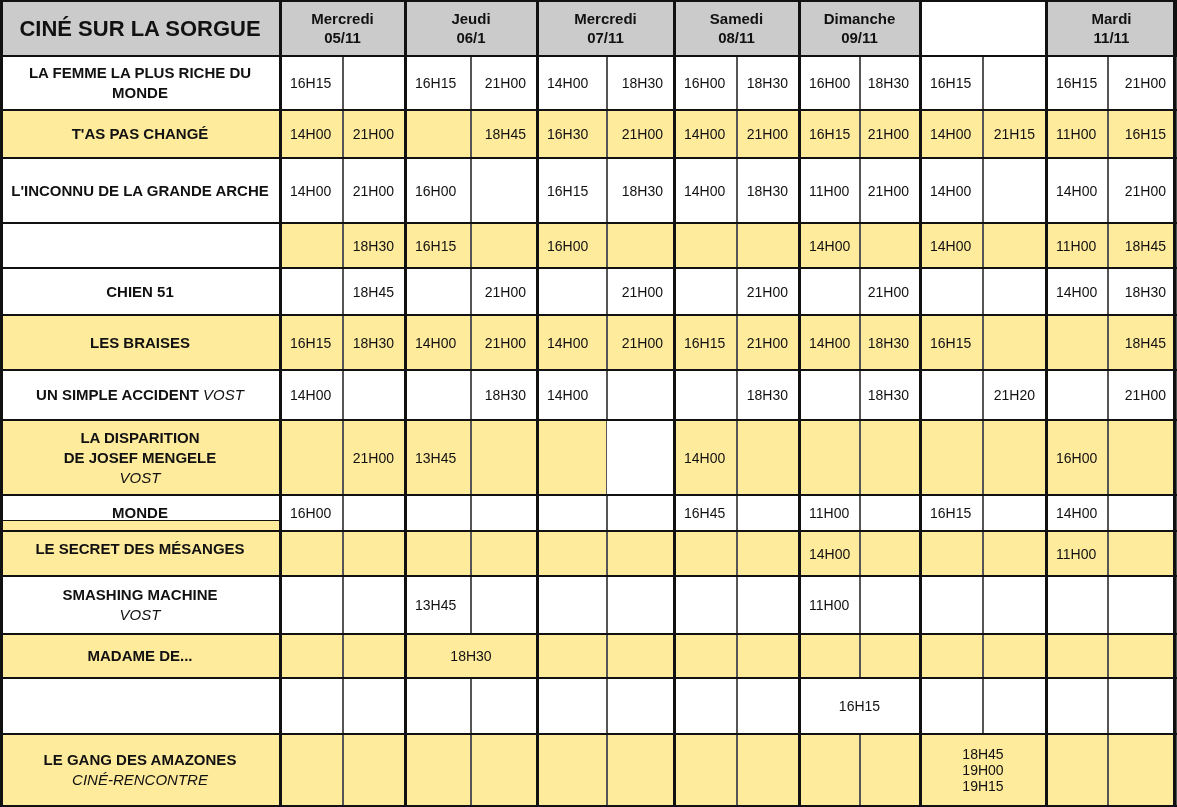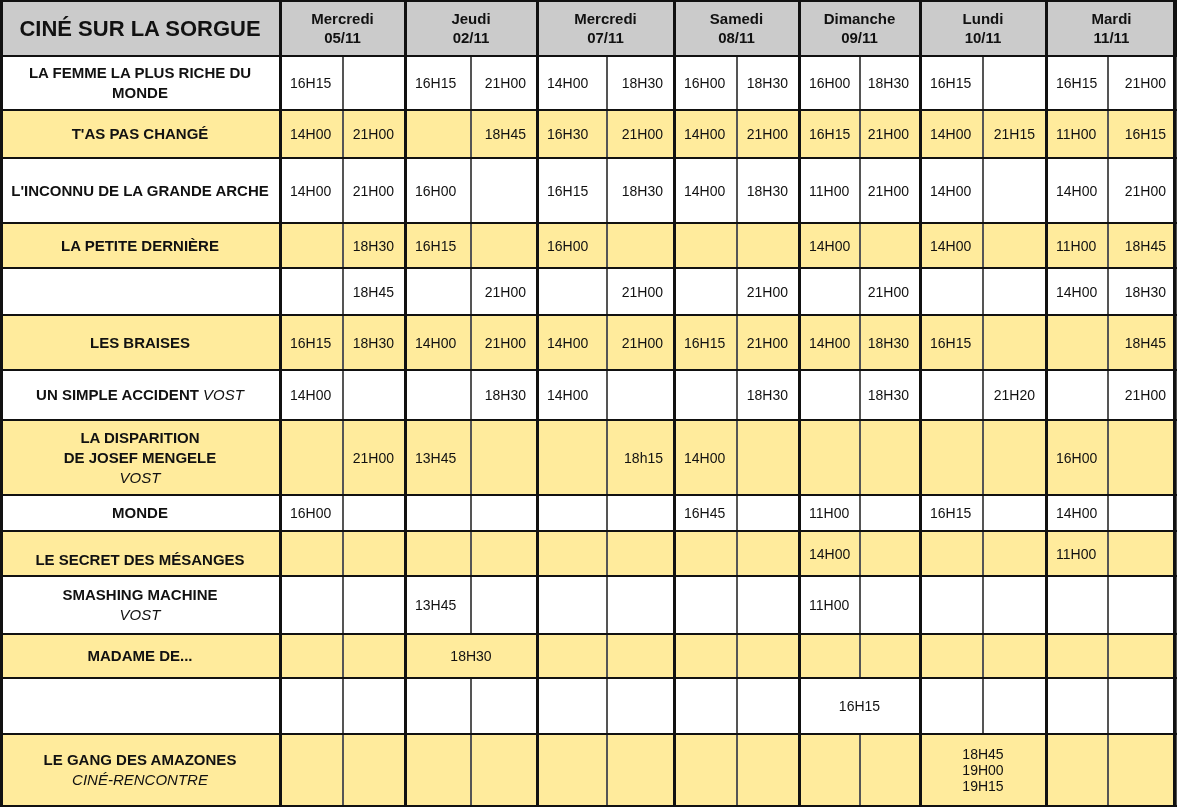--- a/index.html
+++ b/index.html
@@ -25,38 +25,34 @@
 <div id="grid">
     <div class="cell hdr title" style="left: 0px; top: 0px; width: 280px; height: 56px;">
       <span>CINÉ SUR LA SORGUE</span>
     </div>
     <div class="cell hdr" style="left: 280px; top: 0px; width: 125px; height: 56px; flex-direction: column;">
       <span>Mercredi</span>
       <span>05/11</span>
     </div>
     <div class="cell hdr" style="left: 405px; top: 0px; width: 132px; height: 56px; flex-direction: column;">
       <span>Jeudi</span>
-      <span>02/11</span>
+      <span>06/1</span>
     </div>
     <div class="cell hdr" style="left: 537px; top: 0px; width: 137px; height: 56px; flex-direction: column;">
       <span>Mercredi</span>
       <span>07/11</span>
     </div>
     <div class="cell hdr" style="left: 674px; top: 0px; width: 125px; height: 56px; flex-direction: column;">
       <span>Samedi</span>
       <span>08/11</span>
     </div>
     <div class="cell hdr" style="left: 799px; top: 0px; width: 121px; height: 56px; flex-direction: column;">
       <span>Dimanche</span>
       <span>09/11</span>
     </div>
-    <div class="cell hdr" style="left: 920px; top: 0px; width: 126px; height: 56px; flex-direction: column;">
-      <span>Lundi</span>
-      <span>10/11</span>
-    </div>
     <div class="cell hdr" style="left: 1046px; top: 0px; width: 131px; height: 56px; flex-direction: column;">
       <span>Mardi</span>
       <span>11/11</span>
     </div>
     <div class="cell film white" style="left: 0px; top: 56px; width: 280px; height: 54px;">
       <span>LA FEMME LA PLUS RICHE DU MONDE</span>
     </div>
     <div class="cell time white" style="left: 280px; top: 56px; width: 63px; height: 54px;">
       <span>16H15</span>
     </div>
@@ -171,23 +167,20 @@
     </div>
     <div class="cell time white" style="left: 920px; top: 158px; width: 63px; height: 65px;">
       <span>14H00</span>
     </div>
     <div class="cell time white right" style="left: 983px; top: 158px; width: 63px; height: 65px;"></div>
     <div class="cell time white" style="left: 1046px; top: 158px; width: 62px; height: 65px;">
       <span>14H00</span>
     </div>
     <div class="cell time white right" style="left: 1108px; top: 158px; width: 69px; height: 65px;">
       <span>21H00</span>
-    </div>
-    <div class="cell film yellow" style="left: 0px; top: 223px; width: 280px; height: 45px;">
-      <span>LA PETITE DERNIÈRE</span>
     </div>
     <div class="cell time yellow" style="left: 280px; top: 223px; width: 63px; height: 45px;"></div>
     <div class="cell time yellow right" style="left: 343px; top: 223px; width: 62px; height: 45px;">
       <span>18H30</span>
     </div>
     <div class="cell time yellow" style="left: 405px; top: 223px; width: 66px; height: 45px;">
       <span>16H15</span>
     </div>
     <div class="cell time yellow right" style="left: 471px; top: 223px; width: 66px; height: 45px;"></div>
     <div class="cell time yellow" style="left: 537px; top: 223px; width: 70px; height: 45px;">
@@ -203,20 +196,23 @@
     <div class="cell time yellow" style="left: 920px; top: 223px; width: 63px; height: 45px;">
       <span>14H00</span>
     </div>
     <div class="cell time yellow right" style="left: 983px; top: 223px; width: 63px; height: 45px;"></div>
     <div class="cell time yellow" style="left: 1046px; top: 223px; width: 62px; height: 45px;">
       <span>11H00</span>
     </div>
     <div class="cell time yellow right" style="left: 1108px; top: 223px; width: 69px; height: 45px;">
       <span>18H45</span>
     </div>
+    <div class="cell film white" style="left: 0px; top: 268px; width: 280px; height: 47px;">
+      <span>CHIEN 51</span>
+    </div>
     <div class="cell time white" style="left: 280px; top: 268px; width: 63px; height: 47px;"></div>
     <div class="cell time white right" style="left: 343px; top: 268px; width: 62px; height: 47px;">
       <span>18H45</span>
     </div>
     <div class="cell time white" style="left: 405px; top: 268px; width: 66px; height: 47px;"></div>
     <div class="cell time white right" style="left: 471px; top: 268px; width: 66px; height: 47px;">
       <span>21H00</span>
     </div>
     <div class="cell time white" style="left: 537px; top: 268px; width: 70px; height: 47px;"></div>
     <div class="cell time white right" style="left: 607px; top: 268px; width: 67px; height: 47px;">
@@ -317,23 +313,20 @@
     </div>
     <div class="cell time yellow" style="left: 280px; top: 420px; width: 63px; height: 75px;"></div>
     <div class="cell time yellow right" style="left: 343px; top: 420px; width: 62px; height: 75px;">
       <span>21H00</span>
     </div>
     <div class="cell time yellow" style="left: 405px; top: 420px; width: 66px; height: 75px;">
       <span>13H45</span>
     </div>
     <div class="cell time yellow right" style="left: 471px; top: 420px; width: 66px; height: 75px;"></div>
     <div class="cell time yellow" style="left: 537px; top: 420px; width: 70px; height: 75px;"></div>
-    <div class="cell time yellow right" style="left: 607px; top: 420px; width: 67px; height: 75px;">
-      <span>18h15</span>
-    </div>
     <div class="cell time yellow" style="left: 674px; top: 420px; width: 63px; height: 75px;">
       <span>14H00</span>
     </div>
     <div class="cell time yellow right" style="left: 737px; top: 420px; width: 62px; height: 75px;"></div>
     <div class="cell time yellow" style="left: 799px; top: 420px; width: 61px; height: 75px;"></div>
     <div class="cell time yellow right" style="left: 860px; top: 420px; width: 60px; height: 75px;"></div>
     <div class="cell time yellow" style="left: 920px; top: 420px; width: 63px; height: 75px;"></div>
     <div class="cell time yellow right" style="left: 983px; top: 420px; width: 63px; height: 75px;"></div>
     <div class="cell time yellow" style="left: 1046px; top: 420px; width: 62px; height: 75px;">
       <span>16H00</span>
@@ -359,21 +352,21 @@
     </div>
     <div class="cell time white right" style="left: 860px; top: 495px; width: 60px; height: 36px;"></div>
     <div class="cell time white" style="left: 920px; top: 495px; width: 63px; height: 36px;">
       <span>16H15</span>
     </div>
     <div class="cell time white right" style="left: 983px; top: 495px; width: 63px; height: 36px;"></div>
     <div class="cell time white" style="left: 1046px; top: 495px; width: 62px; height: 36px;">
       <span>14H00</span>
     </div>
     <div class="cell time white right" style="left: 1108px; top: 495px; width: 69px; height: 36px;"></div>
-    <div class="cell film yellow" style="left: 0px; top: 531px; width: 280px; height: 57px;">
+    <div class="cell film yellow" style="left: 0px; top: 520px; width: 280px; height: 57px;">
       <span>LE SECRET DES MÉSANGES</span>
     </div>
     <div class="cell time yellow" style="left: 280px; top: 531px; width: 63px; height: 45px;"></div>
     <div class="cell time yellow right" style="left: 343px; top: 531px; width: 62px; height: 45px;"></div>
     <div class="cell time yellow" style="left: 405px; top: 531px; width: 66px; height: 45px;"></div>
     <div class="cell time yellow right" style="left: 471px; top: 531px; width: 66px; height: 45px;"></div>
     <div class="cell time yellow" style="left: 537px; top: 531px; width: 70px; height: 45px;"></div>
     <div class="cell time yellow right" style="left: 607px; top: 531px; width: 67px; height: 45px;"></div>
     <div class="cell time yellow" style="left: 674px; top: 531px; width: 63px; height: 45px;"></div>
     <div class="cell time yellow right" style="left: 737px; top: 531px; width: 62px; height: 45px;"></div>

